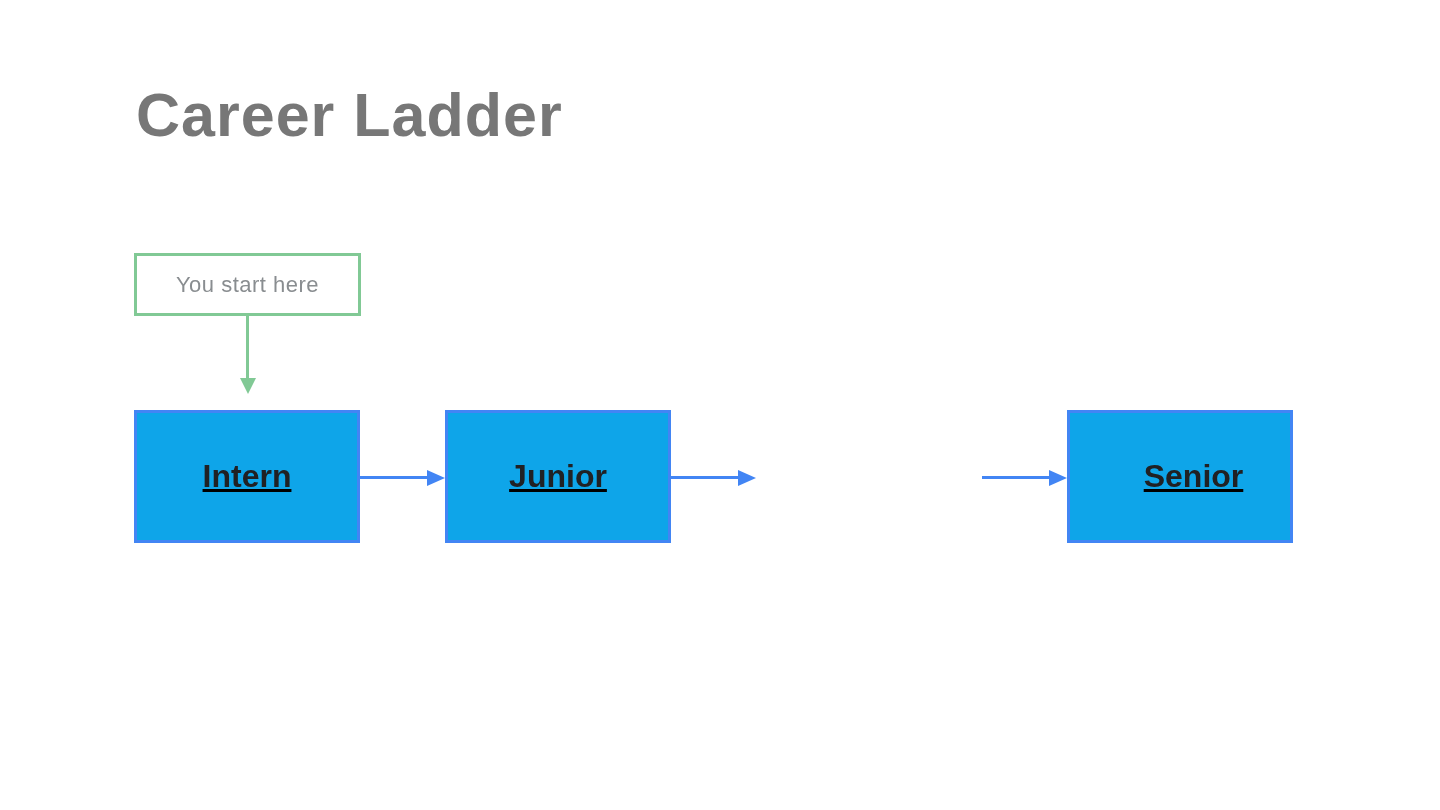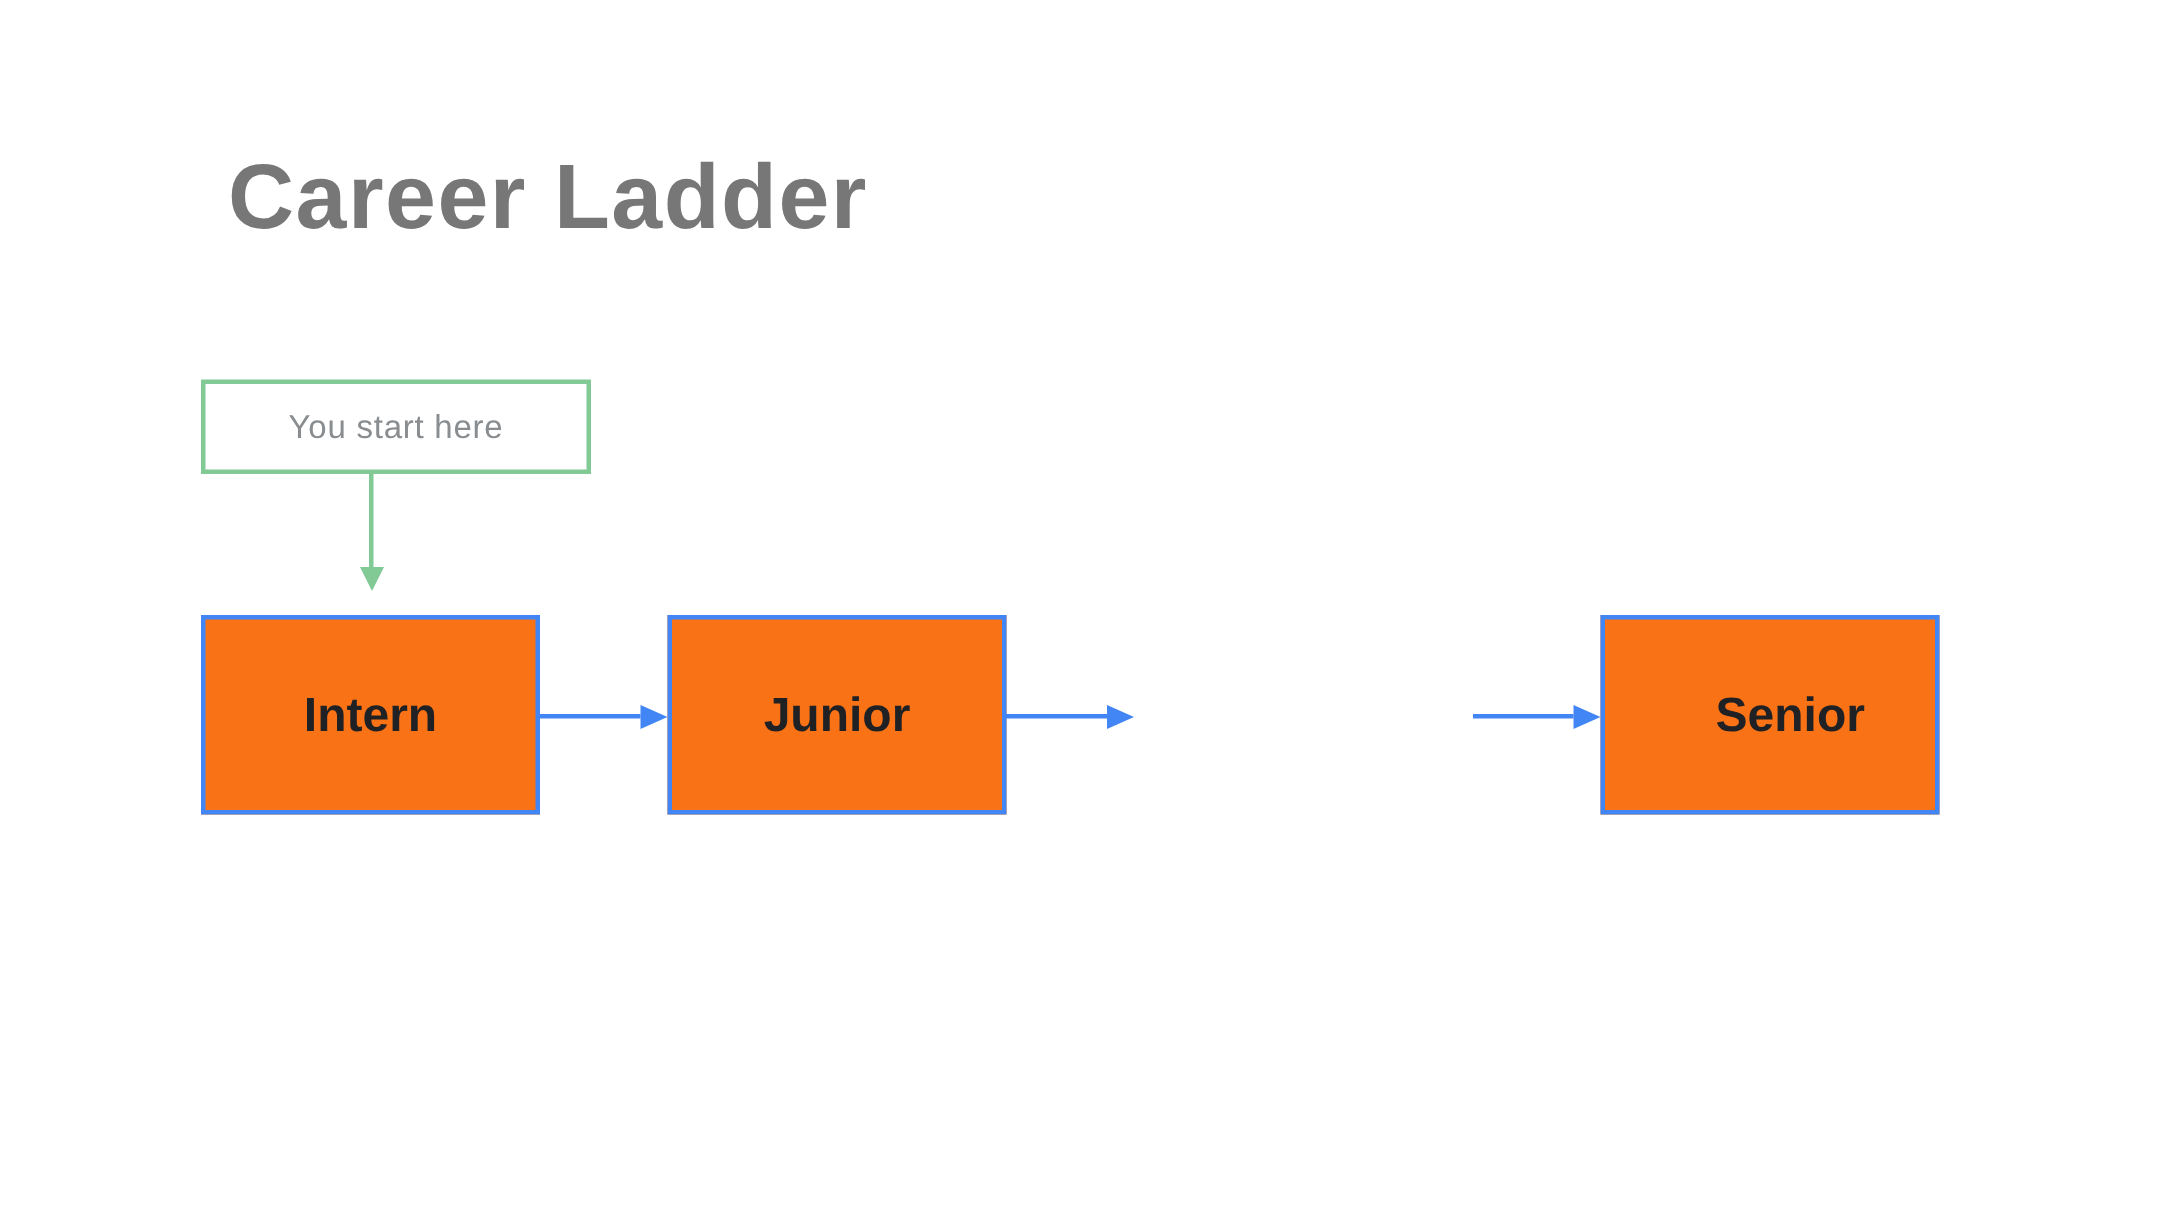--- a/index.html
+++ b/index.html
@@ -12,32 +12,32 @@
     position: relative;
     width: 1440px;
     height: 810px;
     background: #ffffff;
     overflow: hidden;
   }
   .title {
     position: absolute;
     left: 136px;
     top: 85px;
-    margin: 16px;
+    margin: 0;
     font-size: 61px;
     line-height: 60px;
     font-weight: bold;
     letter-spacing: 1px;
     color: var(--title-gray, #777777);
   }
   .note {
     position: absolute;
     left: 134px;
     top: 253px;
-    width: 260px;
+    width: 227px;
     height: 63px;
     box-sizing: border-box;
     border: 3px solid var(--green, #81C995);
     background: #ffffff;
     display: flex;
     align-items: center;
     justify-content: center;
   }
   .note span {
     font-size: 22px;
@@ -64,24 +64,25 @@
     border-right: 8px solid transparent;
     border-top: 16px solid var(--green, #81C995);
   }
   .box {
     position: absolute;
     top: 410px;
     width: 226px;
     height: 133px;
     box-sizing: border-box;
     border: 3px solid var(--blue, #4285F4);
-    background: #f97316;
+    background: #0ea5e9;
     display: flex;
     align-items: center;
     justify-content: center;
+    text-decoration: underline;
   }
   .box span {
     font-size: 32px;
     font-weight: bold;
     color: var(--label-dark, #202124);
   }
   .step-0 { left: 134px; }
   .step-1 { left: 445px; }
   .step-2 { left: 756px; }
   .step-3 { left: 1067px; padding-left: 27px; }

